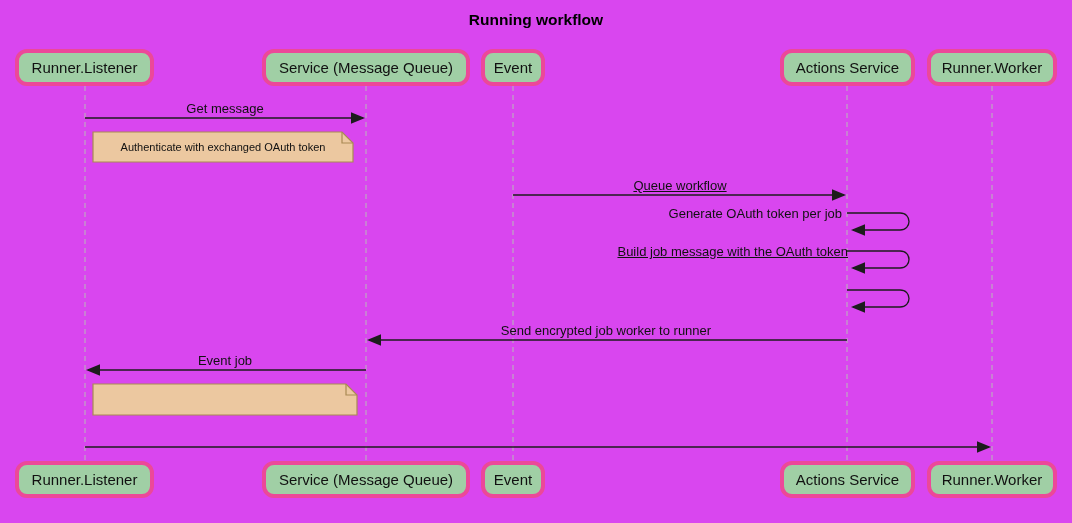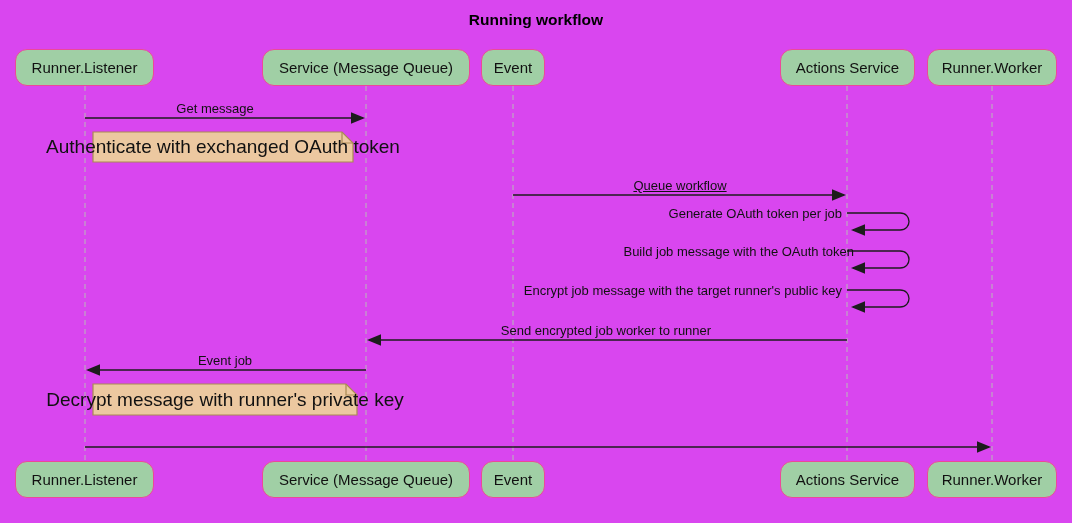--- a/index.html
+++ b/index.html
@@ -17,21 +17,21 @@
     left: 0; top: 11px; width: 1072px;
     text-align: center;
     font-size: 15.5px;
     font-weight: bold;
     color: #000000;
   }
   .participant {
     position: absolute;
     height: 37px;
     background: #a0cfa5;
-    border: 1px solid #ec4899;
+    border: 4px solid #ec4899;
     border-radius: 12px;
     box-sizing: border-box;
     display: flex;
     align-items: center;
     justify-content: center;
     font-size: 15px;
     color: #111111;
     white-space: nowrap;
   }
   .msg-label {
@@ -41,21 +41,21 @@
     white-space: nowrap;
     line-height: 15px;
   }
   .msg-center { transform: translateX(-50%); }
   .msg-right { text-align: right; }
   .note-label {
     position: absolute;
     display: flex;
     align-items: center;
     justify-content: center;
-    font-size: 19px;
+    font-size: 11px;
     color: #111111;
     white-space: nowrap;
   }
   .lifeline { stroke: #b9b9b9; stroke-width: 1; stroke-dasharray: 5 4; }
   .msg-line { stroke: #1c1c1c; stroke-width: 1.3; fill: none; }
   .note-shape { fill: #ecc8a0; stroke: #a98a54; stroke-width: 1.2; }
   .note-fold { fill: none; stroke: #a98a54; stroke-width: 1.2; }
 </style>
 </head>
 <body>
@@ -120,26 +120,24 @@
   <div class="participant" style="left:481px; top:461px; width:64px;">
       <span>Event</span>
     </div>
   <div class="participant" style="left:780px; top:461px; width:135px;">
       <span>Actions Service</span>
     </div>
   <div class="participant" style="left:927px; top:461px; width:130px;">
       <span>Runner.Worker</span>
     </div>
 
-  <div class="msg-label msg-center" style="left:215px; top:101px;">Get message</div>
+  <div class="msg-label msg-center" style="left:225px; top:101px;">Get message</div>
   <div class="msg-label msg-center" style="left:680px; top:178px;text-decoration:underline;">Queue workflow</div>
 
   <div class="msg-label msg-right" style="right:230px; top:206px;margin-left:40px;">Generate OAuth token per job</div>
-  <div class="msg-label msg-right" style="right:218px; top:244px;">Build job message with the OAuth token</div>
-  <div class="msg-label msg-right" style="right:230px; top:283px;">Encrypt job message with the target runner's public key</div>
+  <div class="msg-label msg-right" style="right:224px; top:244px;text-decoration:underline;">Build job message with the OAuth token</div>
 
   <div class="msg-label msg-center" style="left:606px; top:323px;">Send encrypted job worker to runner</div>
   <div class="msg-label msg-center" style="left:225px; top:353px;">Event job</div>
 
   <div class="note-label" style="left:93px; top:132px; width:260px; height:30px;">Authenticate with exchanged OAuth token</div>
-  <div class="note-label" style="left:93px; top:384px; width:264px; height:31px;">Decrypt message with runner's private key</div>
 
 </div>
 
 </body></html>

